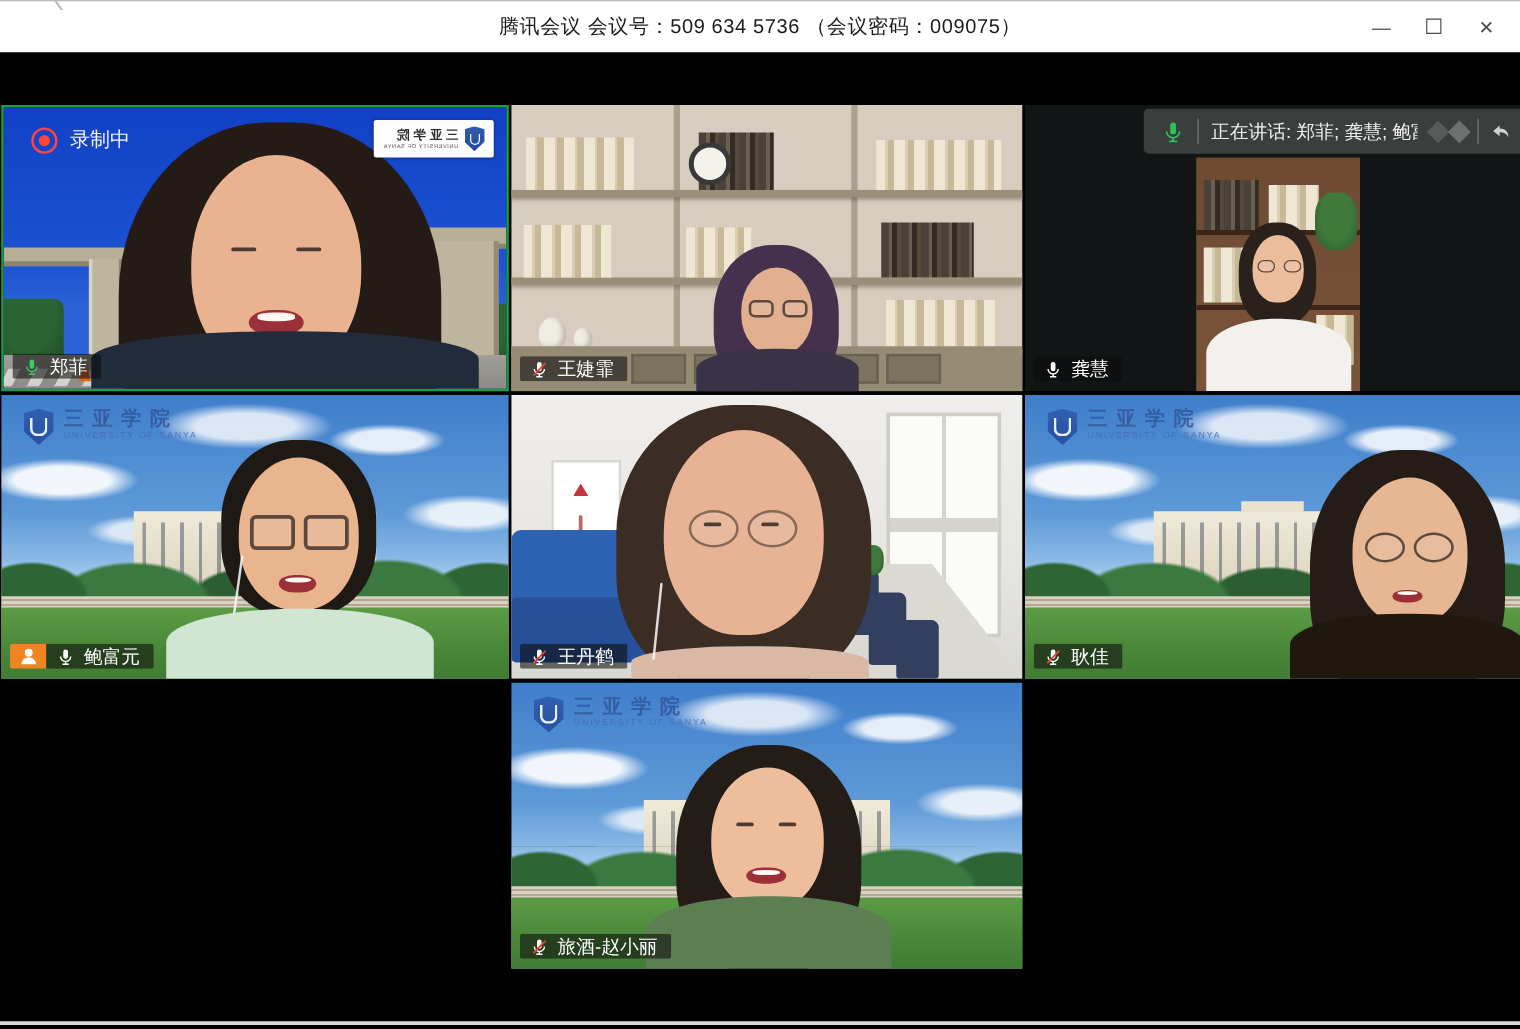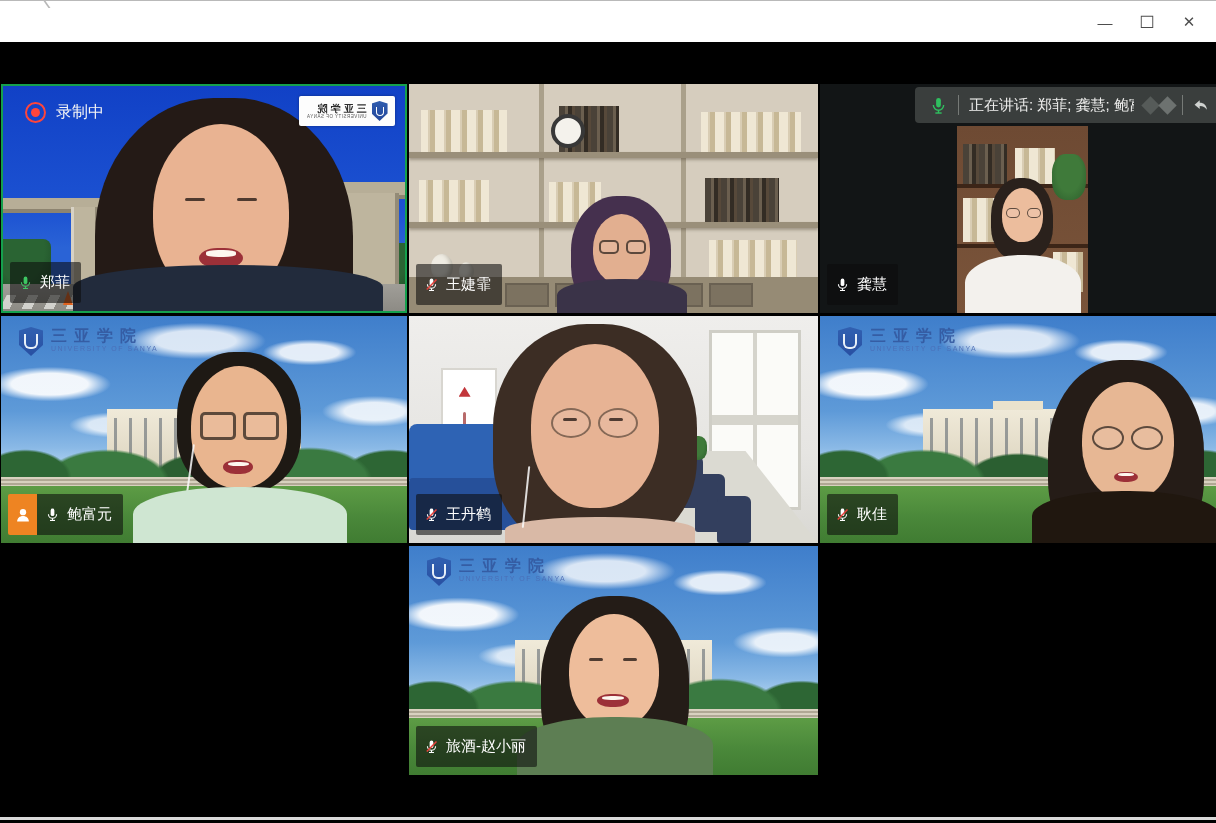--- a/index.html
+++ b/index.html
@@ -15,21 +15,21 @@
   .win-controls{position:absolute;right:6px;top:0;height:42px;display:flex;align-items:center;}
   .win-btn{width:42px;height:42px;display:flex;align-items:center;justify-content:center;
            font-size:15px;color:#4d4d4d;cursor:default;}
   .win-btn.max{font-size:17px;}
   
   .stage{position:absolute;left:0;top:42px;width:1216px;height:778px;background:#000;}
   .bottom-strip{position:absolute;left:0;bottom:0;width:1216px;height:3px;background:#d9d9d9;}
   .tile{position:absolute;overflow:hidden;background:#000;box-sizing:border-box;}
   .tile.active{border:2px solid #15a04d;}
   
-  .name-tag{position:absolute;left:7px;bottom:8px;display:flex;align-items:stretch;height:41px;
+  .name-tag{position:absolute;left:7px;bottom:8px;display:flex;align-items:stretch;height:20px;
             border-radius:2px;overflow:hidden;z-index:30;}
   .tag-body{display:flex;align-items:center;gap:7px;background:rgba(12,12,12,.58);
             padding:0 11px 0 8px;color:#fff;font-size:15px;}
   .host-chip{width:29px;background:#ee8422;display:flex;align-items:center;justify-content:center;}
   .mic-wrap{display:flex;align-items:center;}
   .nm{white-space:nowrap;}
   
   .rec-badge{position:absolute;left:22px;top:16px;display:flex;align-items:center;gap:10px;z-index:30;}
   .rec-ring{width:17px;height:17px;border:2px solid #ff453a;border-radius:50%;
             display:flex;align-items:center;justify-content:center;}
@@ -139,20 +139,21 @@
   .art-frame b{position:absolute;left:30%;top:22%;width:12px;height:10px;background:#c2363b;
                clip-path:polygon(0 100%,50% 0,100% 100%);}
   .art-frame i{position:absolute;left:38%;top:55%;width:3px;height:16px;background:#b86a6a;border-radius:2px;}
   .earwire{position:absolute;width:2px;background:rgba(250,250,250,.85);border-radius:2px;}
 </style>
 </head>
 <body>
 
 <div class="titlebar">
   <div class="tab-artifact"></div>
+  <div class="title-text">腾讯会议 会议号：509 634 5736 （会议密码：009075）</div>
   <div class="win-controls">
     <div class="win-btn">—</div>
     <div class="win-btn max">☐</div>
     <div class="win-btn">✕</div>
   </div>
 </div>
 
 <div class="stage">
 
   <div class="tile active" style="left:1px;top:42px;width:406px;height:229px;">

